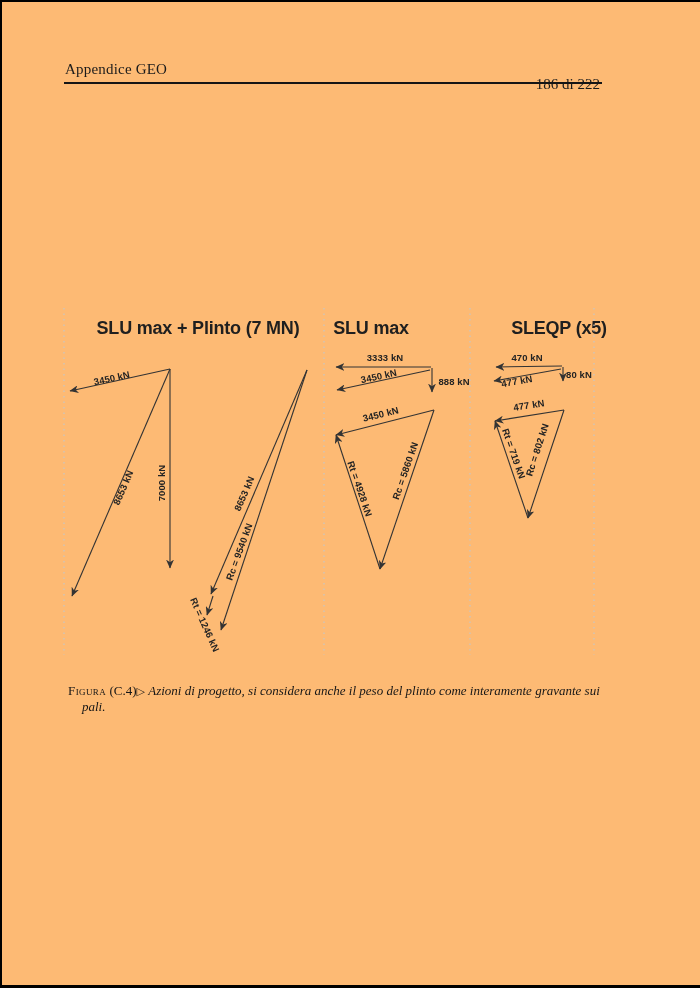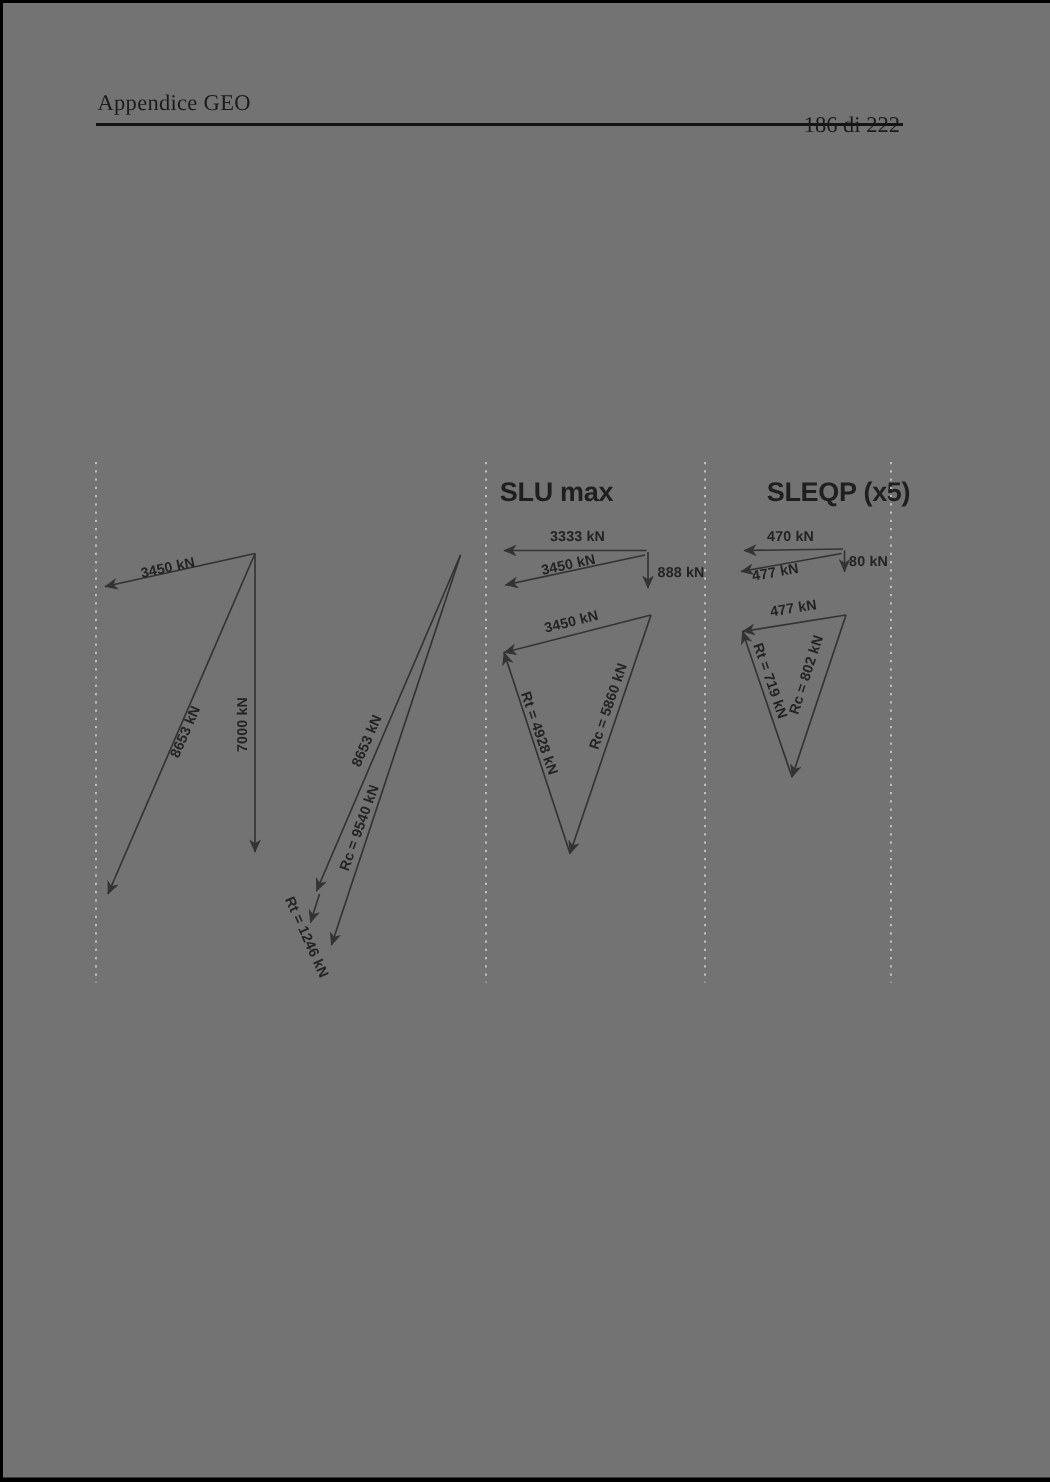--- a/index.html
+++ b/index.html
@@ -1,17 +1,17 @@
 <!DOCTYPE html>
 <html><head>
 <meta charset="utf-8">
 <style>
   html,body{margin:0;padding:0;background:#fff;}
   .page{
-    position:relative;width:700px;height:988px;background:#737373;overflow:hidden;
+    position:relative;width:700px;height:988px;background:#fdba74;overflow:hidden;
     border-left:2px solid #000;border-top:2px solid #000;border-bottom:3px solid #000;
     box-sizing:border-box;
     font-family:"Liberation Serif","DejaVu Serif",serif;color:#1b1b1b;
   }
   .hdr-left{position:absolute;left:63px;top:59px;font-size:15px;letter-spacing:.2px;}
   .hdr-right{position:absolute;right:100px;top:74px;font-size:15px;}
   .hdr-rule{position:absolute;left:62px;top:80px;width:538px;height:2px;background:#151515;}
   .fig-title{
     position:absolute;top:316px;transform:translateX(-50%);
     font-family:"Liberation Sans","DejaVu Sans",sans-serif;
@@ -37,20 +37,21 @@
 </style>
 </head>
 <body>
 
 <div class="page">
 
   <div class="hdr-left">Appendice GEO</div>
   <div class="hdr-right">186 di 222</div>
   <div class="hdr-rule"></div>
 
+  <div class="fig-title" id="t-d0">SLU max + Plinto (7 MN)</div>
   <div class="fig-title" id="t-d1">SLU max</div>
   <div class="fig-title" id="t-d2">SLEQP (x5)</div>
 
   <svg class="canvas" viewBox="0 0 700 988">
     <defs>
       <marker id="ah" viewBox="0 0 10 8" refX="8.5" refY="4" markerWidth="9" markerHeight="7.2" orient="auto">
         <path d="M0,0 L9,4 L0,8 L2.6,4 Z" fill="#333"></path>
       </marker>
     </defs>
 
@@ -100,14 +101,15 @@
       <line class="vec" x1="562" y1="408" x2="526" y2="516" marker-end="url(#ah)"></line>
       <text class="vlab" text-anchor="middle" dominant-baseline="middle" transform="translate(525,356)">470 kN</text>
       <text class="vlab" text-anchor="middle" dominant-baseline="middle" transform="translate(577,373)">80 kN</text>
       <text class="vlab" text-anchor="middle" dominant-baseline="middle" transform="translate(515,380) rotate(-10)">477 kN</text>
       <text class="vlab" text-anchor="middle" dominant-baseline="middle" transform="translate(527,404) rotate(-9)">477 kN</text>
       <text class="vlab" text-anchor="middle" dominant-baseline="middle" transform="translate(511,452) rotate(71)">Rt = 719 kN</text>
       <text class="vlab" text-anchor="middle" dominant-baseline="middle" transform="translate(536,448) rotate(-72)">Rc = 802 kN</text>
     </g>
   </svg>
 
+  <p class="caption"><span class="cap-figura">Figura</span>&nbsp;<span class="cap-ref">(C.4)</span><span class="cap-marker">▷</span>&nbsp;<span class="cap-text">Azioni di progetto, si considera anche il peso del plinto come interamente gravante sui pali.</span></p>
 
 </div>
 
 </body></html>

